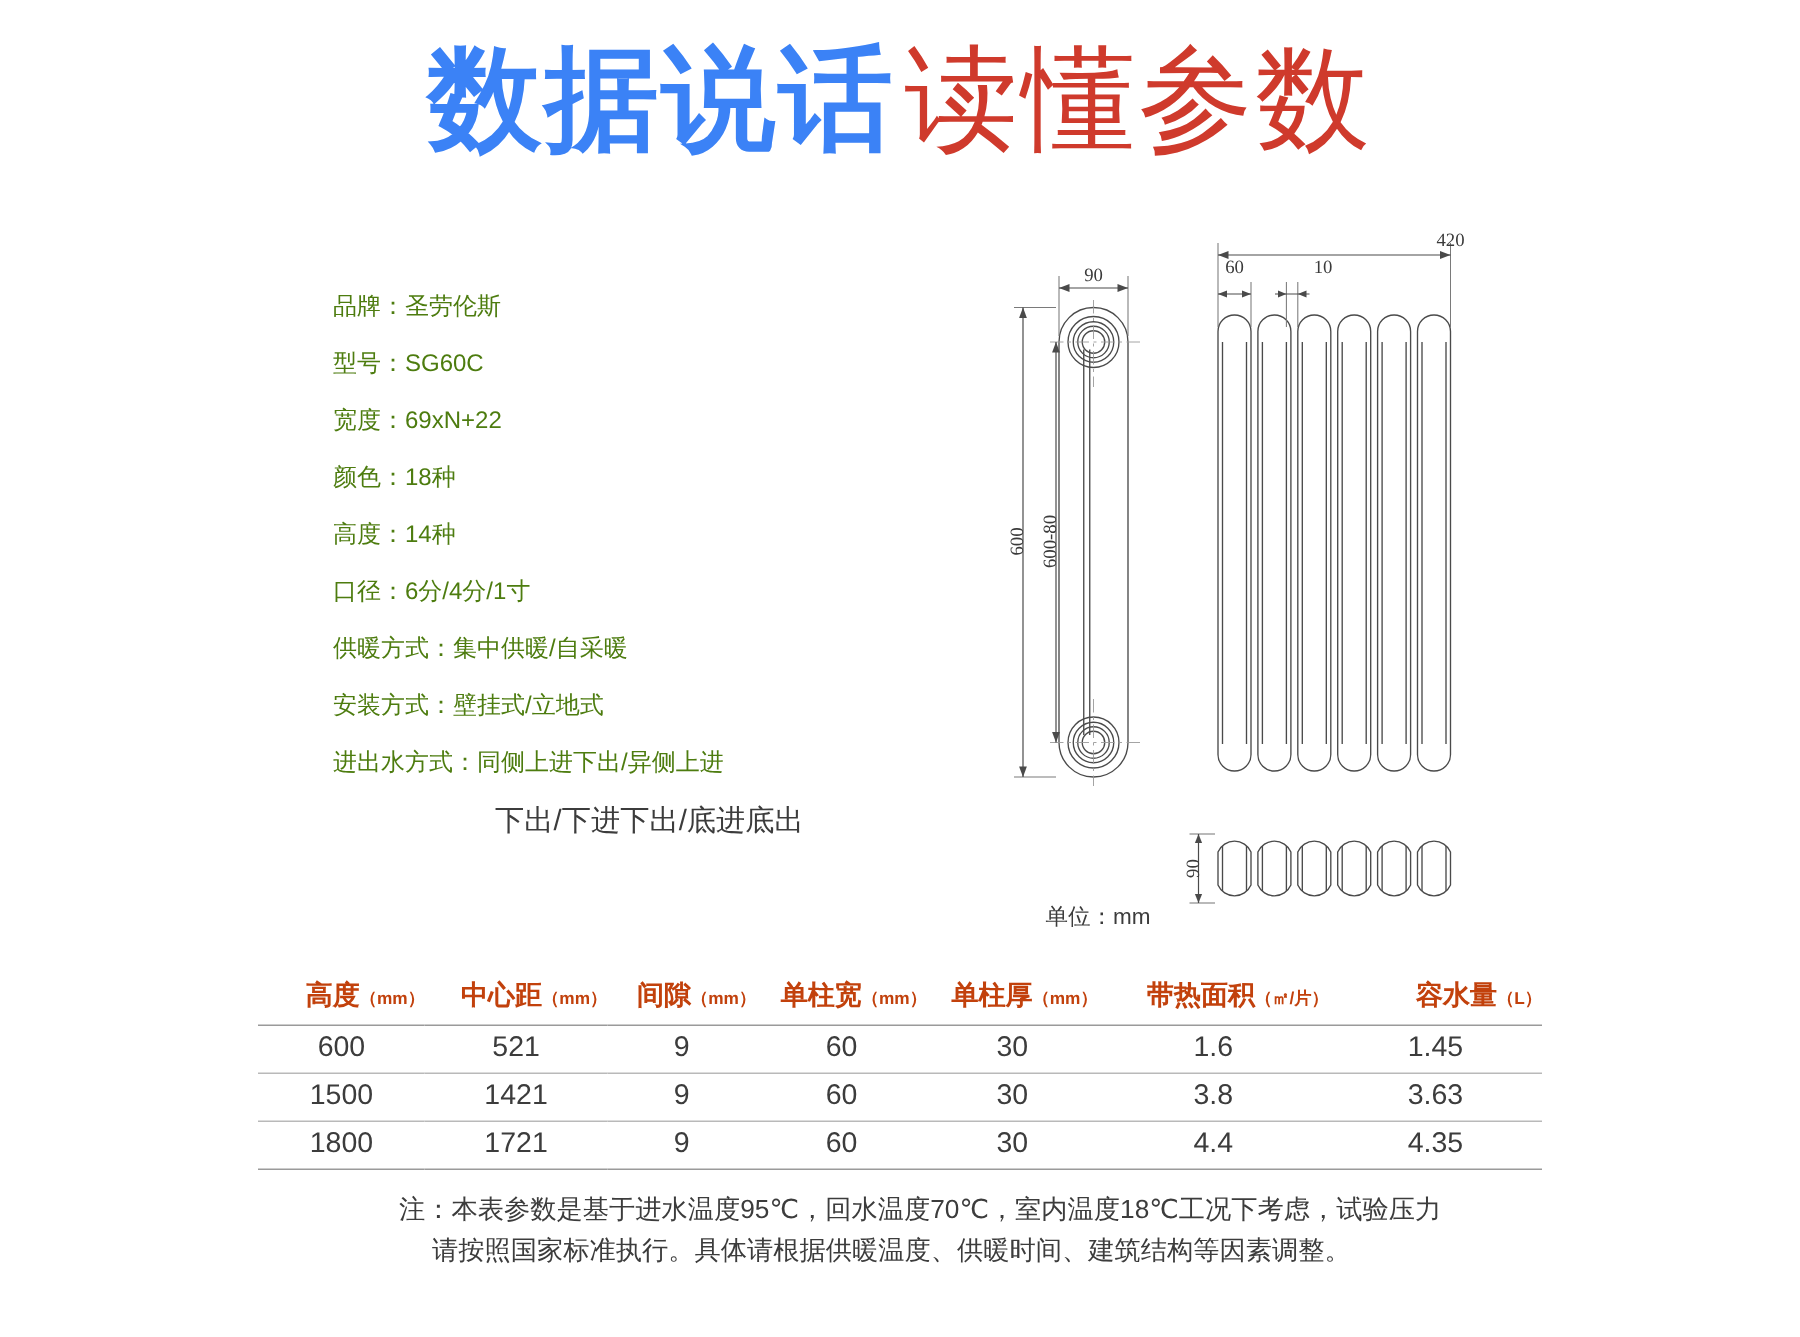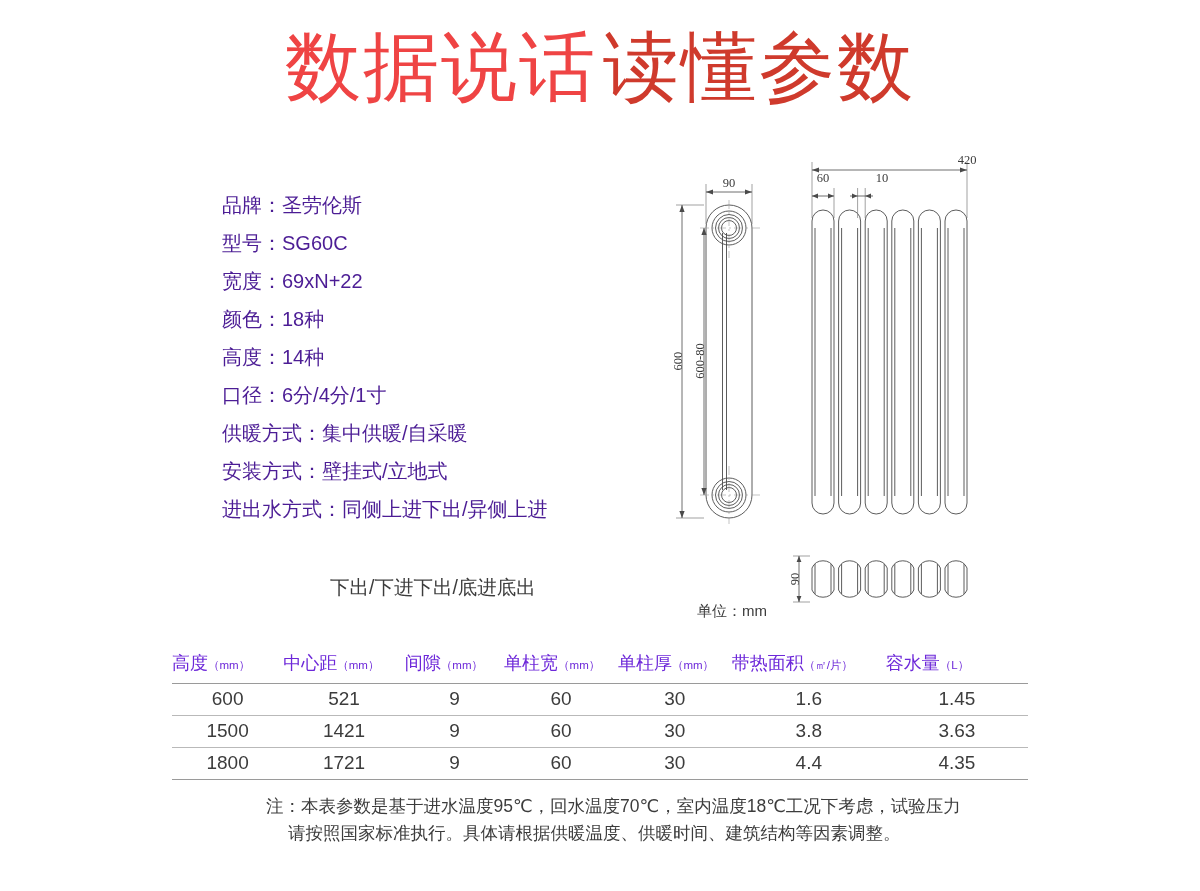--- a/index.html
+++ b/index.html
@@ -21,56 +21,55 @@
     position: absolute;
     top: 24px;
     left: 0;
     width: 1200px;
     text-align: center;
     white-space: nowrap;
   }
   .title-strong {
     font-size: 76px;
     line-height: 86px;
-    font-weight: normal;
-    color: #ef4444;
+    font-weight: bold;
+    color: #3b82f6;
     letter-spacing: 2px;
     text-align: center;
   }
   .title-light {
     font-size: 76px;
     line-height: 86px;
     font-weight: normal;
     color: #cf3a2c;
     letter-spacing: 2px;
     margin-left: 6px;
   }
 
   
   #spec-list {
     position: absolute;
     left: 222px;
     top: 186px;
     width: 430px;
   }
   .spec-row {
-    font-size: 20px;
+    font-size: 16px;
     line-height: 38px;
-    color: #4c1d95;
+    color: #4d7c0f;
     white-space: nowrap;
   }
   .spec-row .spec-label { }
   .spec-row .spec-value { }
   .spec-cont {
     font-size: 19.5px;
     line-height: 38px;
     color: #3c3c3c;
     white-space: nowrap;
     padding-left: 108px;
-    margin-top: 40px;
   }
 
   
   #drawing {
     position: absolute;
     left: 660px;
     top: 148px;
     width: 400px;
     height: 490px;
   }
@@ -90,25 +89,25 @@
     left: 172px;
     top: 645px;
     width: 856px;
   }
   #spec-table table {
     border-collapse: collapse;
     width: 100%;
     table-layout: fixed;
   }
   #spec-table thead th {
-    font-weight: normal;
+    font-weight: bold;
     font-size: 18px;
-    color: #6d28d9;
+    color: #c2410c;
     padding: 6px 0 8px 0;
-    text-align: left;
+    text-align: right;
     white-space: nowrap;
   }
   #spec-table thead tr {
     border-bottom: 1.5px solid #9a9a9a;
   }
   #spec-table tbody tr {
     border-bottom: 1.5px solid #b9b9b9;
   }
   #spec-table tbody tr:last-child {
     border-bottom: 1.5px solid #9a9a9a;

